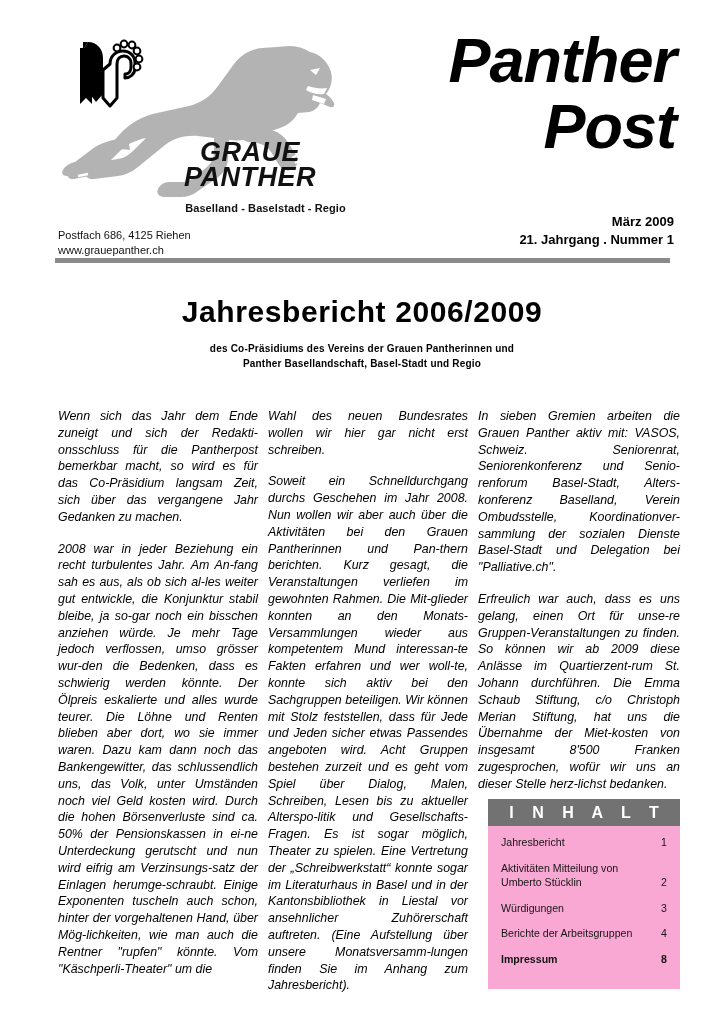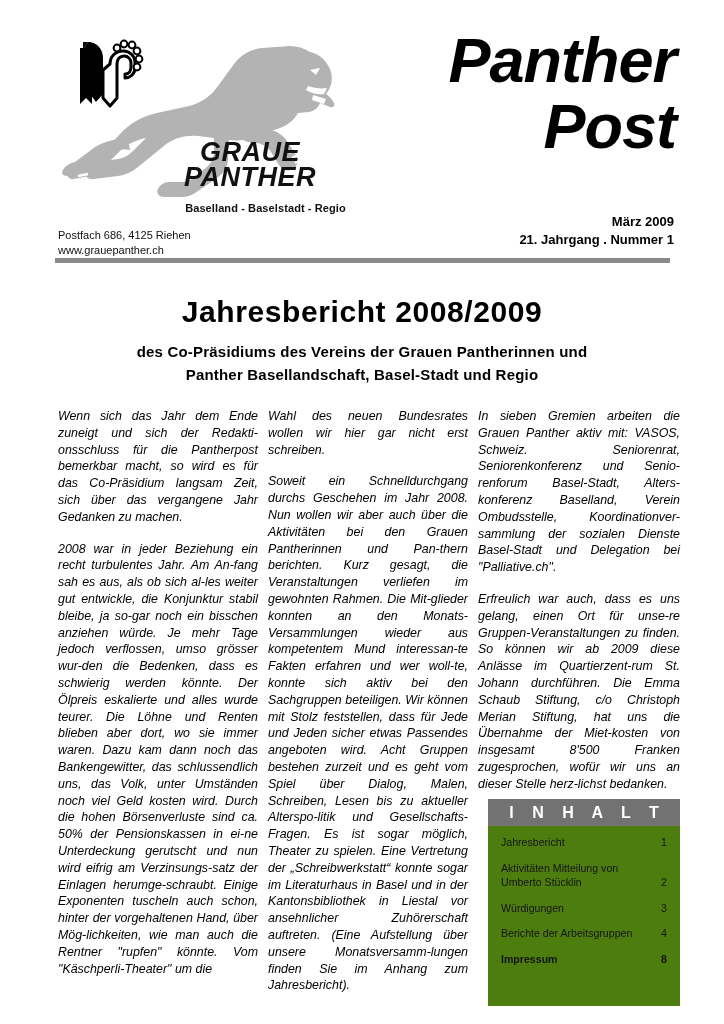--- a/index.html
+++ b/index.html
@@ -148,21 +148,21 @@
     color: #000000;
   }
   .doc-subtitle {
     position: absolute;
     left: 62px;
     top: 341px;
     width: 600px;
     text-align: center;
     font-family: "Liberation Sans", sans-serif;
     font-weight: bold;
-    font-size: 15px;
+    font-size: 10px;
     line-height: 1.5;
     letter-spacing: 0.2px;
     color: #000000;
   }
   .doc-subtitle span { display: block; }
 
   
   .columns {
     position: absolute;
     left: 0;
@@ -191,22 +191,22 @@
     text-align: justify;
   }
   .col p:last-child { margin-bottom: 0; }
 
   
   .inhalt {
     position: absolute;
     left: 488px;
     top: 799px;
     width: 192px;
-    background: #4d7c0f;
-    padding-bottom: 29px;
+    background: #f9a8d4;
+    padding-bottom: 12px;
   }
   .inhalt-header {
     background: #727272;
     height: 27px;
     line-height: 27px;
     text-align: center;
     font-family: "Liberation Sans", sans-serif;
     font-weight: bold;
     font-size: 16px;
     letter-spacing: 7px;
@@ -381,21 +381,21 @@
     </div>
 
     <div class="mh-address">
       <span>Postfach 686, 4125 Riehen</span>
       <span>www.grauepanther.ch</span>
     </div>
 
     <div class="mh-rule"></div>
   </div>
 
-  <div class="doc-title">Jahresbericht 2008/2009</div>
+  <div class="doc-title">Jahresbericht 2006/2009</div>
   <div class="doc-subtitle">
     <span>des Co-Präsidiums des Vereins der Grauen Pantherinnen und</span>
     <span>Panther Basellandschaft, Basel-Stadt und Regio</span>
   </div>
 
   <div class="columns">
 
     <div class="col col-1">
       <p>Wenn sich das Jahr dem Ende zuneigt und sich der Redakti-onsschluss für die Pantherpost bemerkbar macht, so wird es für das Co-Präsidium langsam Zeit, sich über das vergangene Jahr Gedanken zu machen.</p>
       <p>2008 war in jeder Beziehung ein recht turbulentes Jahr. Am An-fang sah es aus, als ob sich al-les weiter gut entwickle, die Konjunktur stabil bleibe, ja so-gar noch ein bisschen anziehen würde. Je mehr Tage jedoch verflossen, umso grösser wur-den die Bedenken, dass es schwierig werden könnte. Der Ölpreis eskalierte und alles wurde teurer. Die Löhne und Renten blieben aber dort, wo sie immer waren. Dazu kam dann noch das Bankengewitter, das schlussendlich uns, das Volk, unter Umständen noch viel Geld kosten wird. Durch die hohen Börsenverluste sind ca. 50% der Pensionskassen in ei-ne Unterdeckung gerutscht und nun wird eifrig am Verzinsungs-satz der Einlagen herumge-schraubt. Einige Exponenten tuscheln auch schon, hinter der vorgehaltenen Hand, über Mög-lichkeiten, wie man auch die Rentner "rupfen" könnte. Vom "Käschperli-Theater" um die</p>

